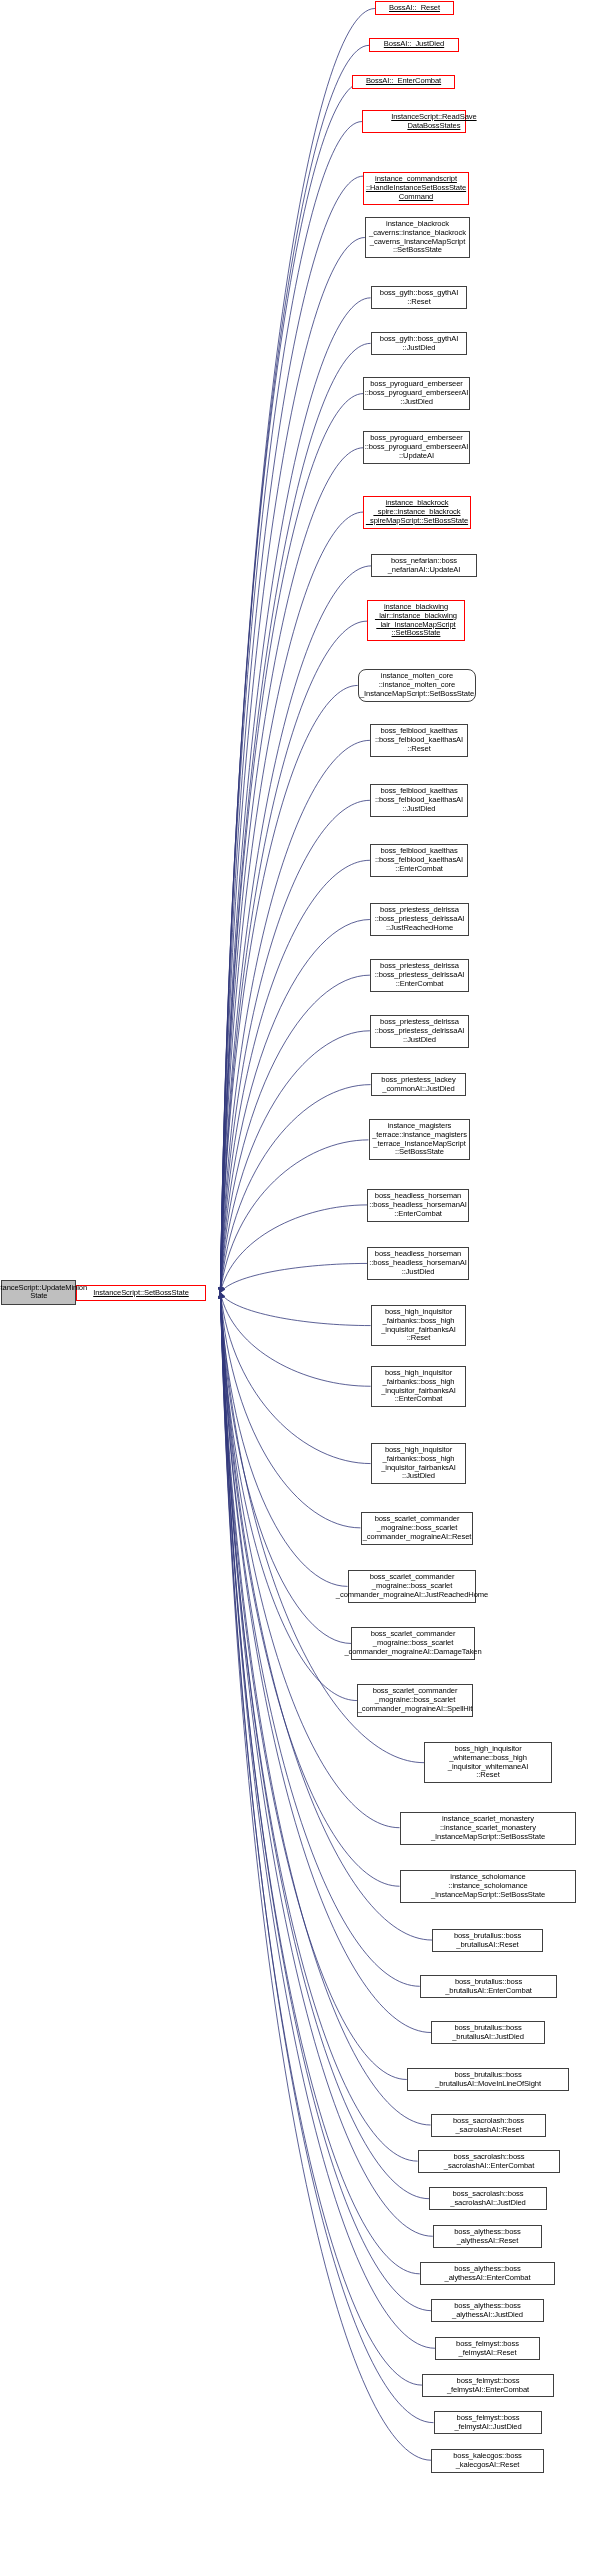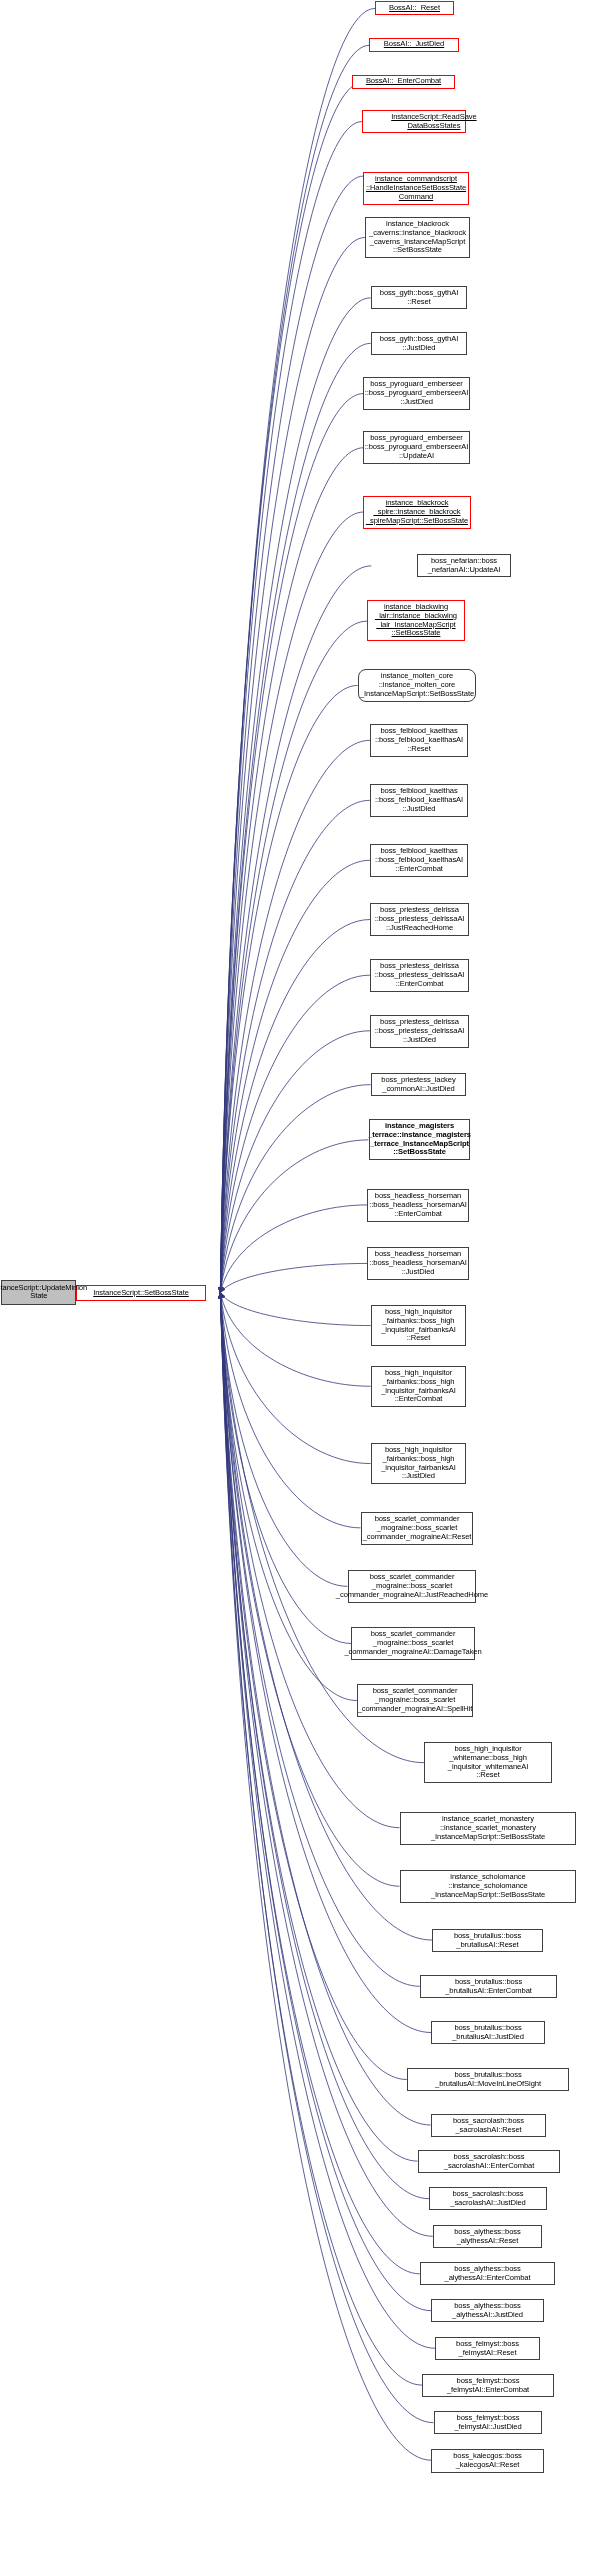--- a/index.html
+++ b/index.html
@@ -134,21 +134,21 @@
 ::JustDied</div>
     <div class="node" style="left: 363px; top: 377px; width: 107px; height: 33px;">boss_pyroguard_emberseer
 ::boss_pyroguard_emberseerAI
 ::JustDied</div>
     <div class="node" style="left: 363px; top: 431px; width: 107px; height: 33px;">boss_pyroguard_emberseer
 ::boss_pyroguard_emberseerAI
 ::UpdateAI</div>
     <div class="node red" style="left: 363px; top: 496px; width: 108px; height: 33px;">instance_blackrock
 _spire::instance_blackrock
 _spireMapScript::SetBossState</div>
-    <div class="node" style="left: 371px; top: 554px; width: 94px; height: 23px; margin-left: 46px;">boss_nefarian::boss
+    <div class="node" style="left: 371px; top: 554px; width: 106px; height: 23px;">boss_nefarian::boss
 _nefarianAI::UpdateAI</div>
     <div class="node red" style="left: 367px; top: 600px; width: 98px; height: 41px;">instance_blackwing
 _lair::instance_blackwing
 _lair_InstanceMapScript
 ::SetBossState</div>
     <div class="node" style="left: 358px; top: 669px; width: 118px; height: 33px; border-radius: 8px;">instance_molten_core
 ::instance_molten_core
 _InstanceMapScript::SetBossState</div>
     <div class="node" style="left: 370px; top: 724px; width: 98px; height: 33px;">boss_felblood_kaelthas
 ::boss_felblood_kaelthasAI
@@ -163,21 +163,21 @@
 ::boss_priestess_delrissaAI
 ::JustReachedHome</div>
     <div class="node" style="left: 370px; top: 959px; width: 99px; height: 33px;">boss_priestess_delrissa
 ::boss_priestess_delrissaAI
 ::EnterCombat</div>
     <div class="node" style="left: 370px; top: 1015px; width: 99px; height: 33px;">boss_priestess_delrissa
 ::boss_priestess_delrissaAI
 ::JustDied</div>
     <div class="node" style="left: 371px; top: 1073px; width: 95px; height: 23px;">boss_priestess_lackey
 _commonAI::JustDied</div>
-    <div class="node" style="left: 369px; top: 1119px; width: 101px; height: 41px; font-weight: bold;">instance_magisters
+    <div class="node" style="left: 369px; top: 1119px; width: 101px; height: 41px;">instance_magisters
 _terrace::instance_magisters
 _terrace_InstanceMapScript
 ::SetBossState</div>
     <div class="node" style="left: 367px; top: 1189px; width: 102px; height: 33px;">boss_headless_horseman
 ::boss_headless_horsemanAI
 ::EnterCombat</div>
     <div class="node" style="left: 367px; top: 1247px; width: 102px; height: 33px;">boss_headless_horseman
 ::boss_headless_horsemanAI
 ::JustDied</div>
     <div class="node" style="left: 371px; top: 1305px; width: 95px; height: 41px;">boss_high_inquisitor

